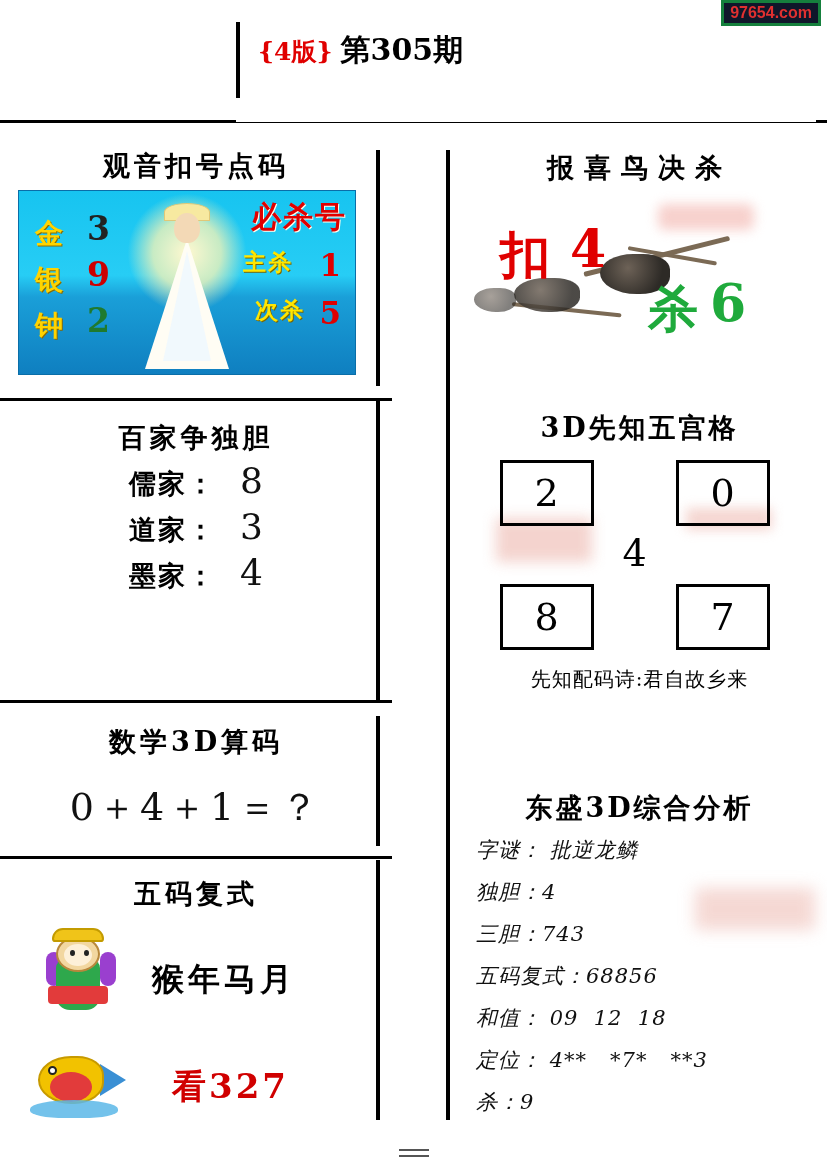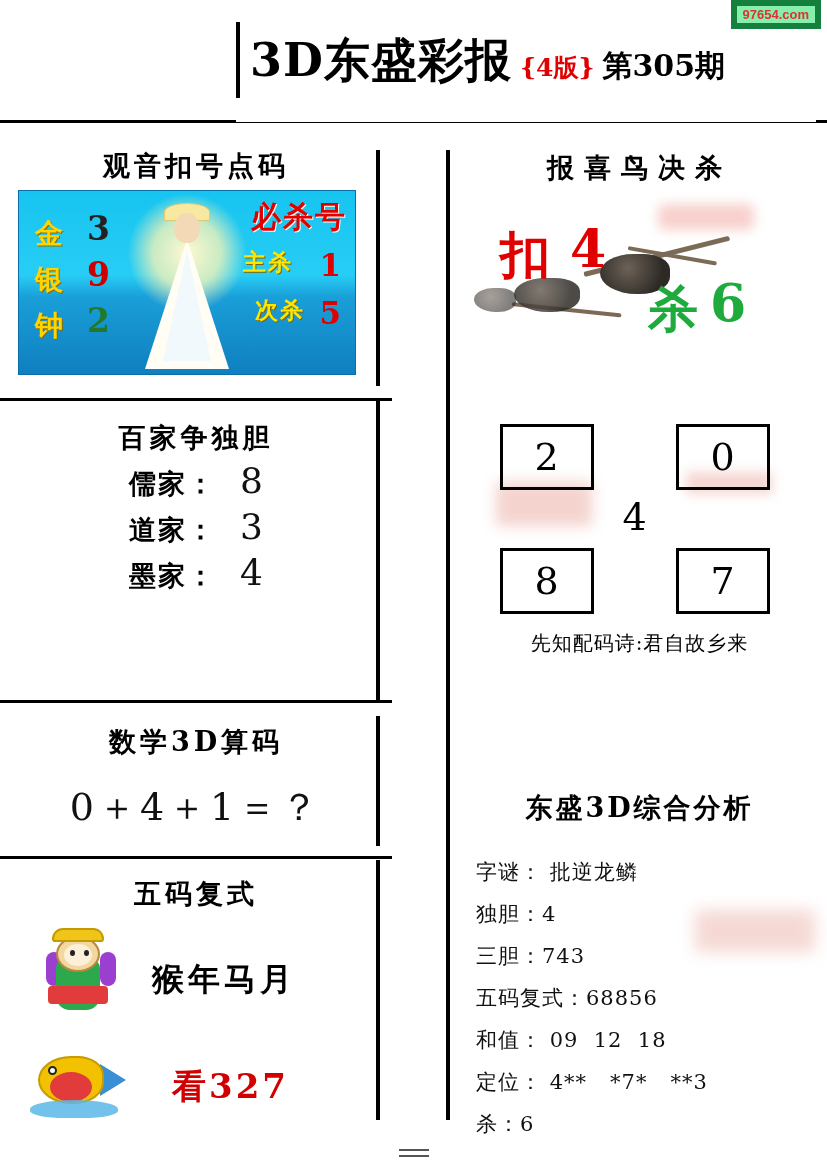--- a/index.html
+++ b/index.html
@@ -14,25 +14,25 @@
     position: relative;
     width: 827px;
     height: 1169px;
     background: #ffffff;
   }
 
   
   .watermark {
     position: absolute;
     top: 0px; right: 6px;
-    background: #86efac;
-    border: 6px solid #15803d;
+    background: #0f172a;
+    border: 3px solid #15803d;
     color: #e03030;
     font-family: "Liberation Sans", sans-serif;
-    font-size: 13px;
+    font-size: 16px;
     font-weight: bold;
     padding: 1px 6px;
     letter-spacing: 0px;
   }
 
   
   .header {
     position: absolute;
     left: 0; top: 14px;
     width: 827px;
@@ -486,21 +486,21 @@
   }
 
   
   .ana-title {
     text-align: center;
     font-size: 27px;
     font-weight: bold;
     letter-spacing: 3px;
     font-family: "DejaVu Serif", serif;
   }
-  .ana-list { margin-top: 32px; padding-left: 24px; position: relative; }
+  .ana-list { margin-top: 10px; padding-left: 24px; position: relative; font-style: italic; }
   .ana-row {
     font-size: 21px;
     letter-spacing: 1px;
     margin-bottom: 14px;
     color: #111;
     font-family: "DejaVu Serif", serif;
     white-space: pre;
   }
   .ana-blur {
     position: absolute;
@@ -525,21 +525,20 @@
 </head>
 <body>
 
 <div class="page">
 
   <div class="watermark">97654.com</div>
 
   <div class="header">
     <div class="header-rule-left"></div>
     <div class="header-title-wrap">
-      <span class="title-main">3D东盛彩报</span>
       <span class="title-ban">{4版}</span>
       <span class="title-issue">第305期</span>
     </div>
     <div class="header-underline"></div>
   </div>
   <div class="header-underline2">
     <div class="gapbox"></div>
   </div>
 
   <div class="col-left">
@@ -649,20 +648,21 @@
         <div class="bird-blob" style="left:22px; top:96px; width:42px; height:24px; opacity:.6;"></div>
 
         <div class="bird-kou">扣</div>
         <div class="bird-kou-num">4</div>
         <div class="bird-sha">杀</div>
         <div class="bird-sha-num">6</div>
       </div>
     </div>
 
     <div style="position:absolute; left:0; top:270px; width:375px;">
+      <div class="grid-title">3D先知五宫格</div>
 
       <div class="wugong">
         <div class="wg-blur"></div>
         <div class="wg-blur2"></div>
         <div class="cell c-tl">2</div>
         <div class="cell c-tr">0</div>
         <div class="cell c-mid" style="border:none;">4</div>
         <div class="cell c-bl">8</div>
         <div class="cell c-br">7</div>
       </div>
@@ -673,21 +673,21 @@
     <div style="position:absolute; left:0; top:650px; width:375px;">
       <div class="ana-title">东盛3D综合分析</div>
       <div class="ana-list">
         <div class="ana-blur"></div>
         <div class="ana-row">字谜： 批逆龙鳞</div>
         <div class="ana-row">独胆：4</div>
         <div class="ana-row">三胆：743</div>
         <div class="ana-row">五码复式：68856</div>
         <div class="ana-row">和值： 09  12  18</div>
         <div class="ana-row">定位： 4**   *7*   **3</div>
-        <div class="ana-row">杀：6</div>
+        <div class="ana-row">杀：9</div>
       </div>
     </div>
   </div>
 
   <div class="bottom-mark">
     <div></div>
     <div></div>
   </div>
 
 </div>

